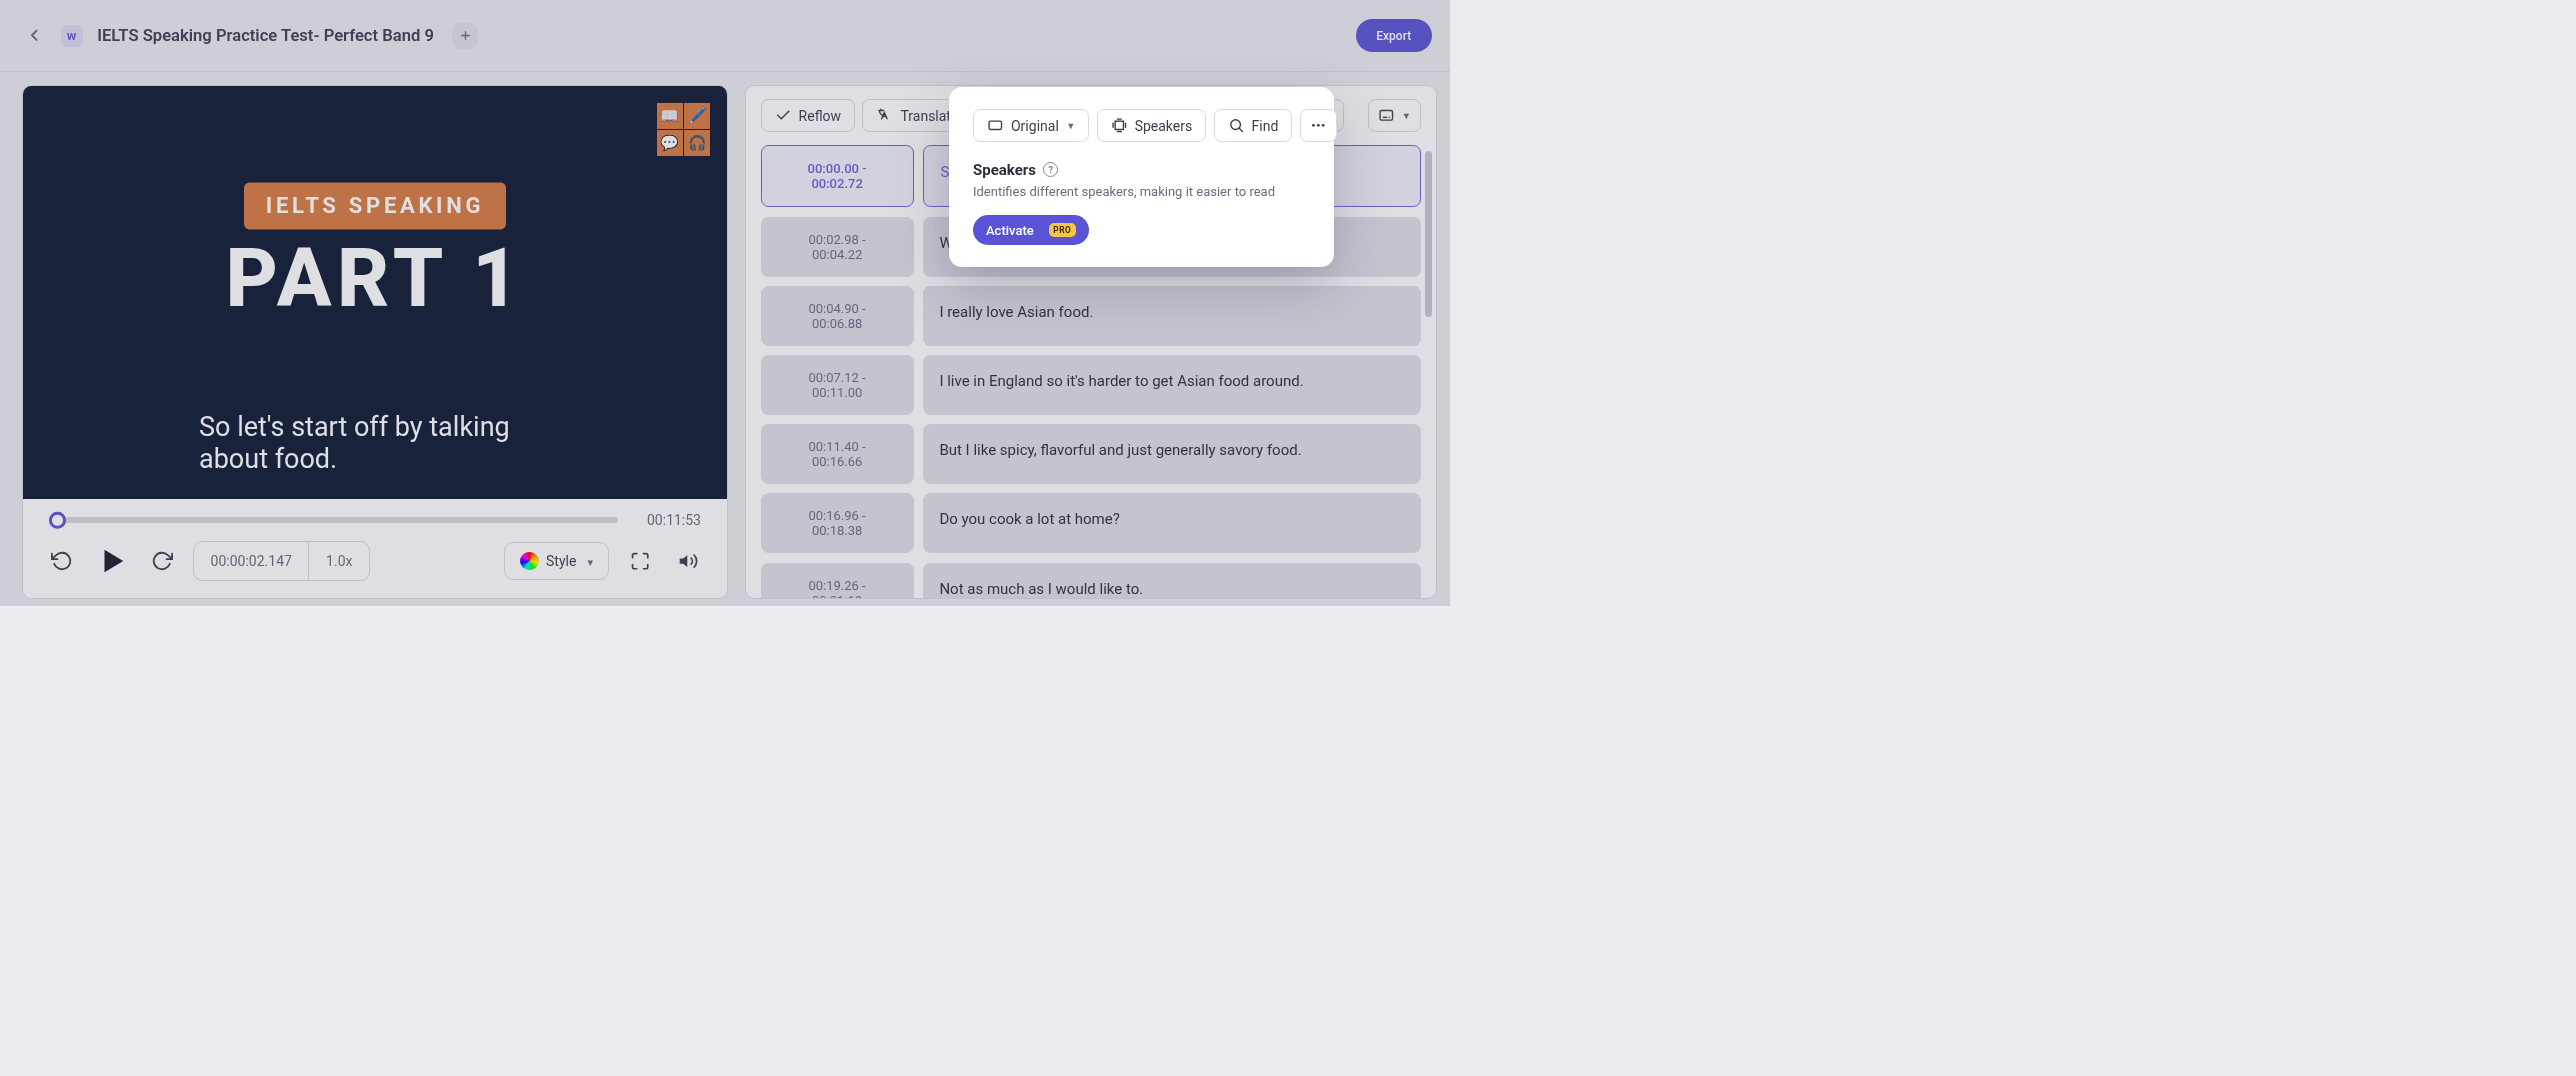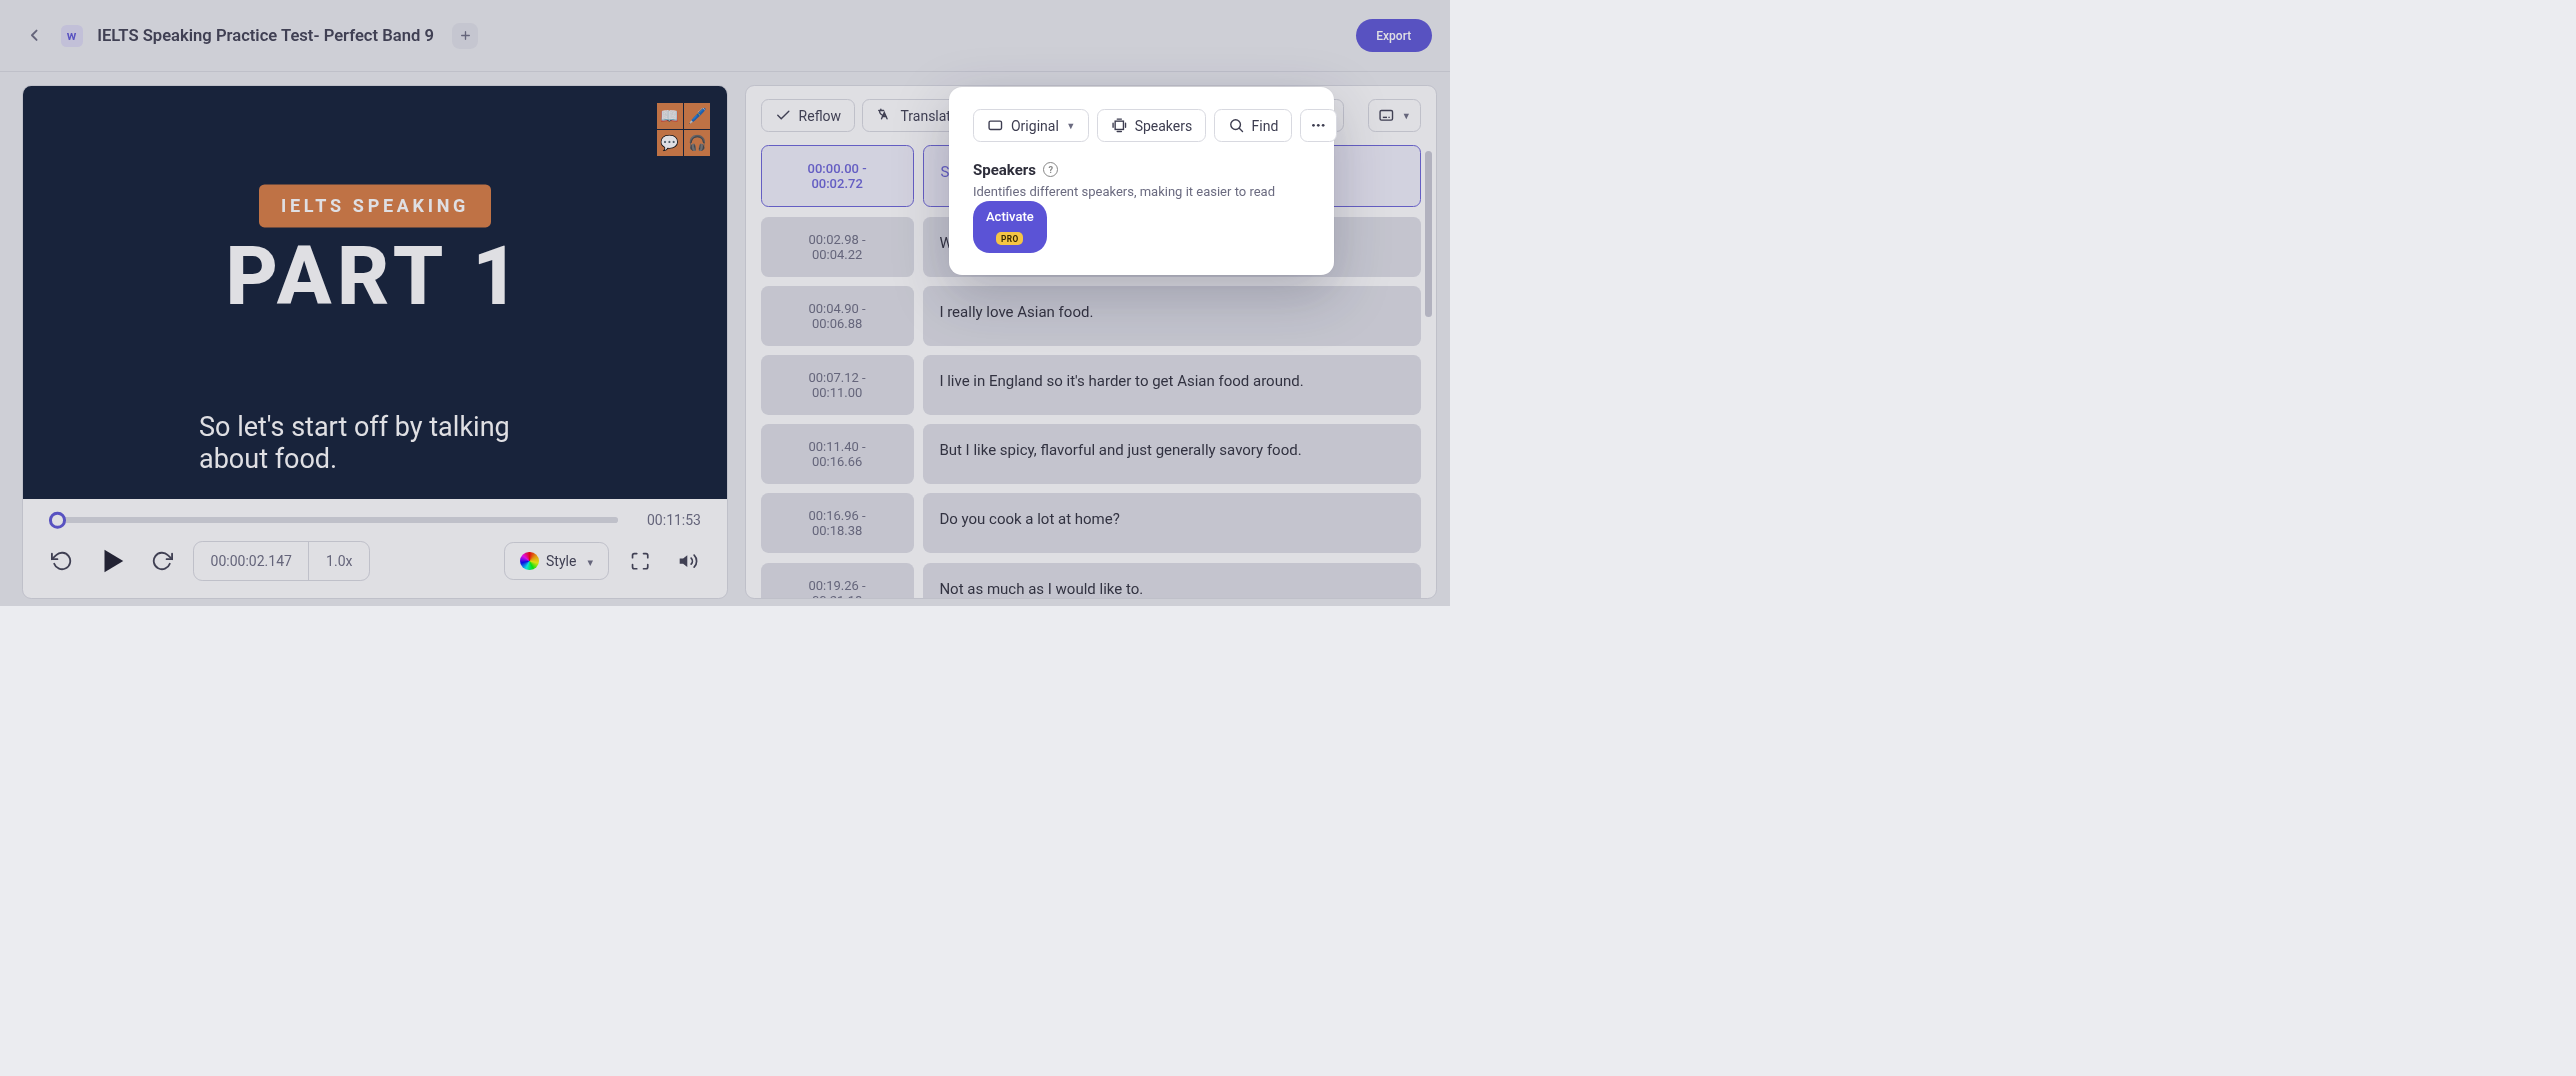--- a/index.html
+++ b/index.html
@@ -127,21 +127,21 @@
     transform: translate(-50%, -50%);
     text-align: center;
     width: 100%;
   }
   .video-pill {
     display: inline-block;
     background: var(--orange);
     color: white;
     font-weight: 700;
     letter-spacing: 3.7px;
-    font-size: 18px;
+    font-size: 22px;
     padding: 11px 22px;
     border-radius: 5.5px;
   }
   .video-big {
     margin-top: 9.2px;
     color: white;
     font-weight: 800;
     font-size: 81px;
     letter-spacing: 5.5px;
     line-height: 1;
@@ -349,32 +349,31 @@
     align-items: center; justify-content: center;
     font-size: 9.2px;
     color: #888;
   }
   .pop-sub {
     margin-top: 5.5px;
     font-size: 13px;
     color: var(--text-light);
   }
   .activate-btn {
-    margin-top: 2px;
+    margin-top: 16px;
     display: inline-flex;
     align-items: center;
-    gap: 8px;
+    gap: 15px;
     background: var(--purple);
     color: white;
     padding: 7.4px 13px;
     border-radius: 16.6px;
     font-size: 13px;
     font-weight: 500;
     cursor: pointer;
-    flex-direction: column;
   }
   .pro-badge {
     background: #f5c544;
     color: #3a2a00;
     font-size: 8.3px;
     font-weight: 700;
     padding: 1.8px 4.6px;
     border-radius: 5px;
     letter-spacing: 0.5px;
   }

